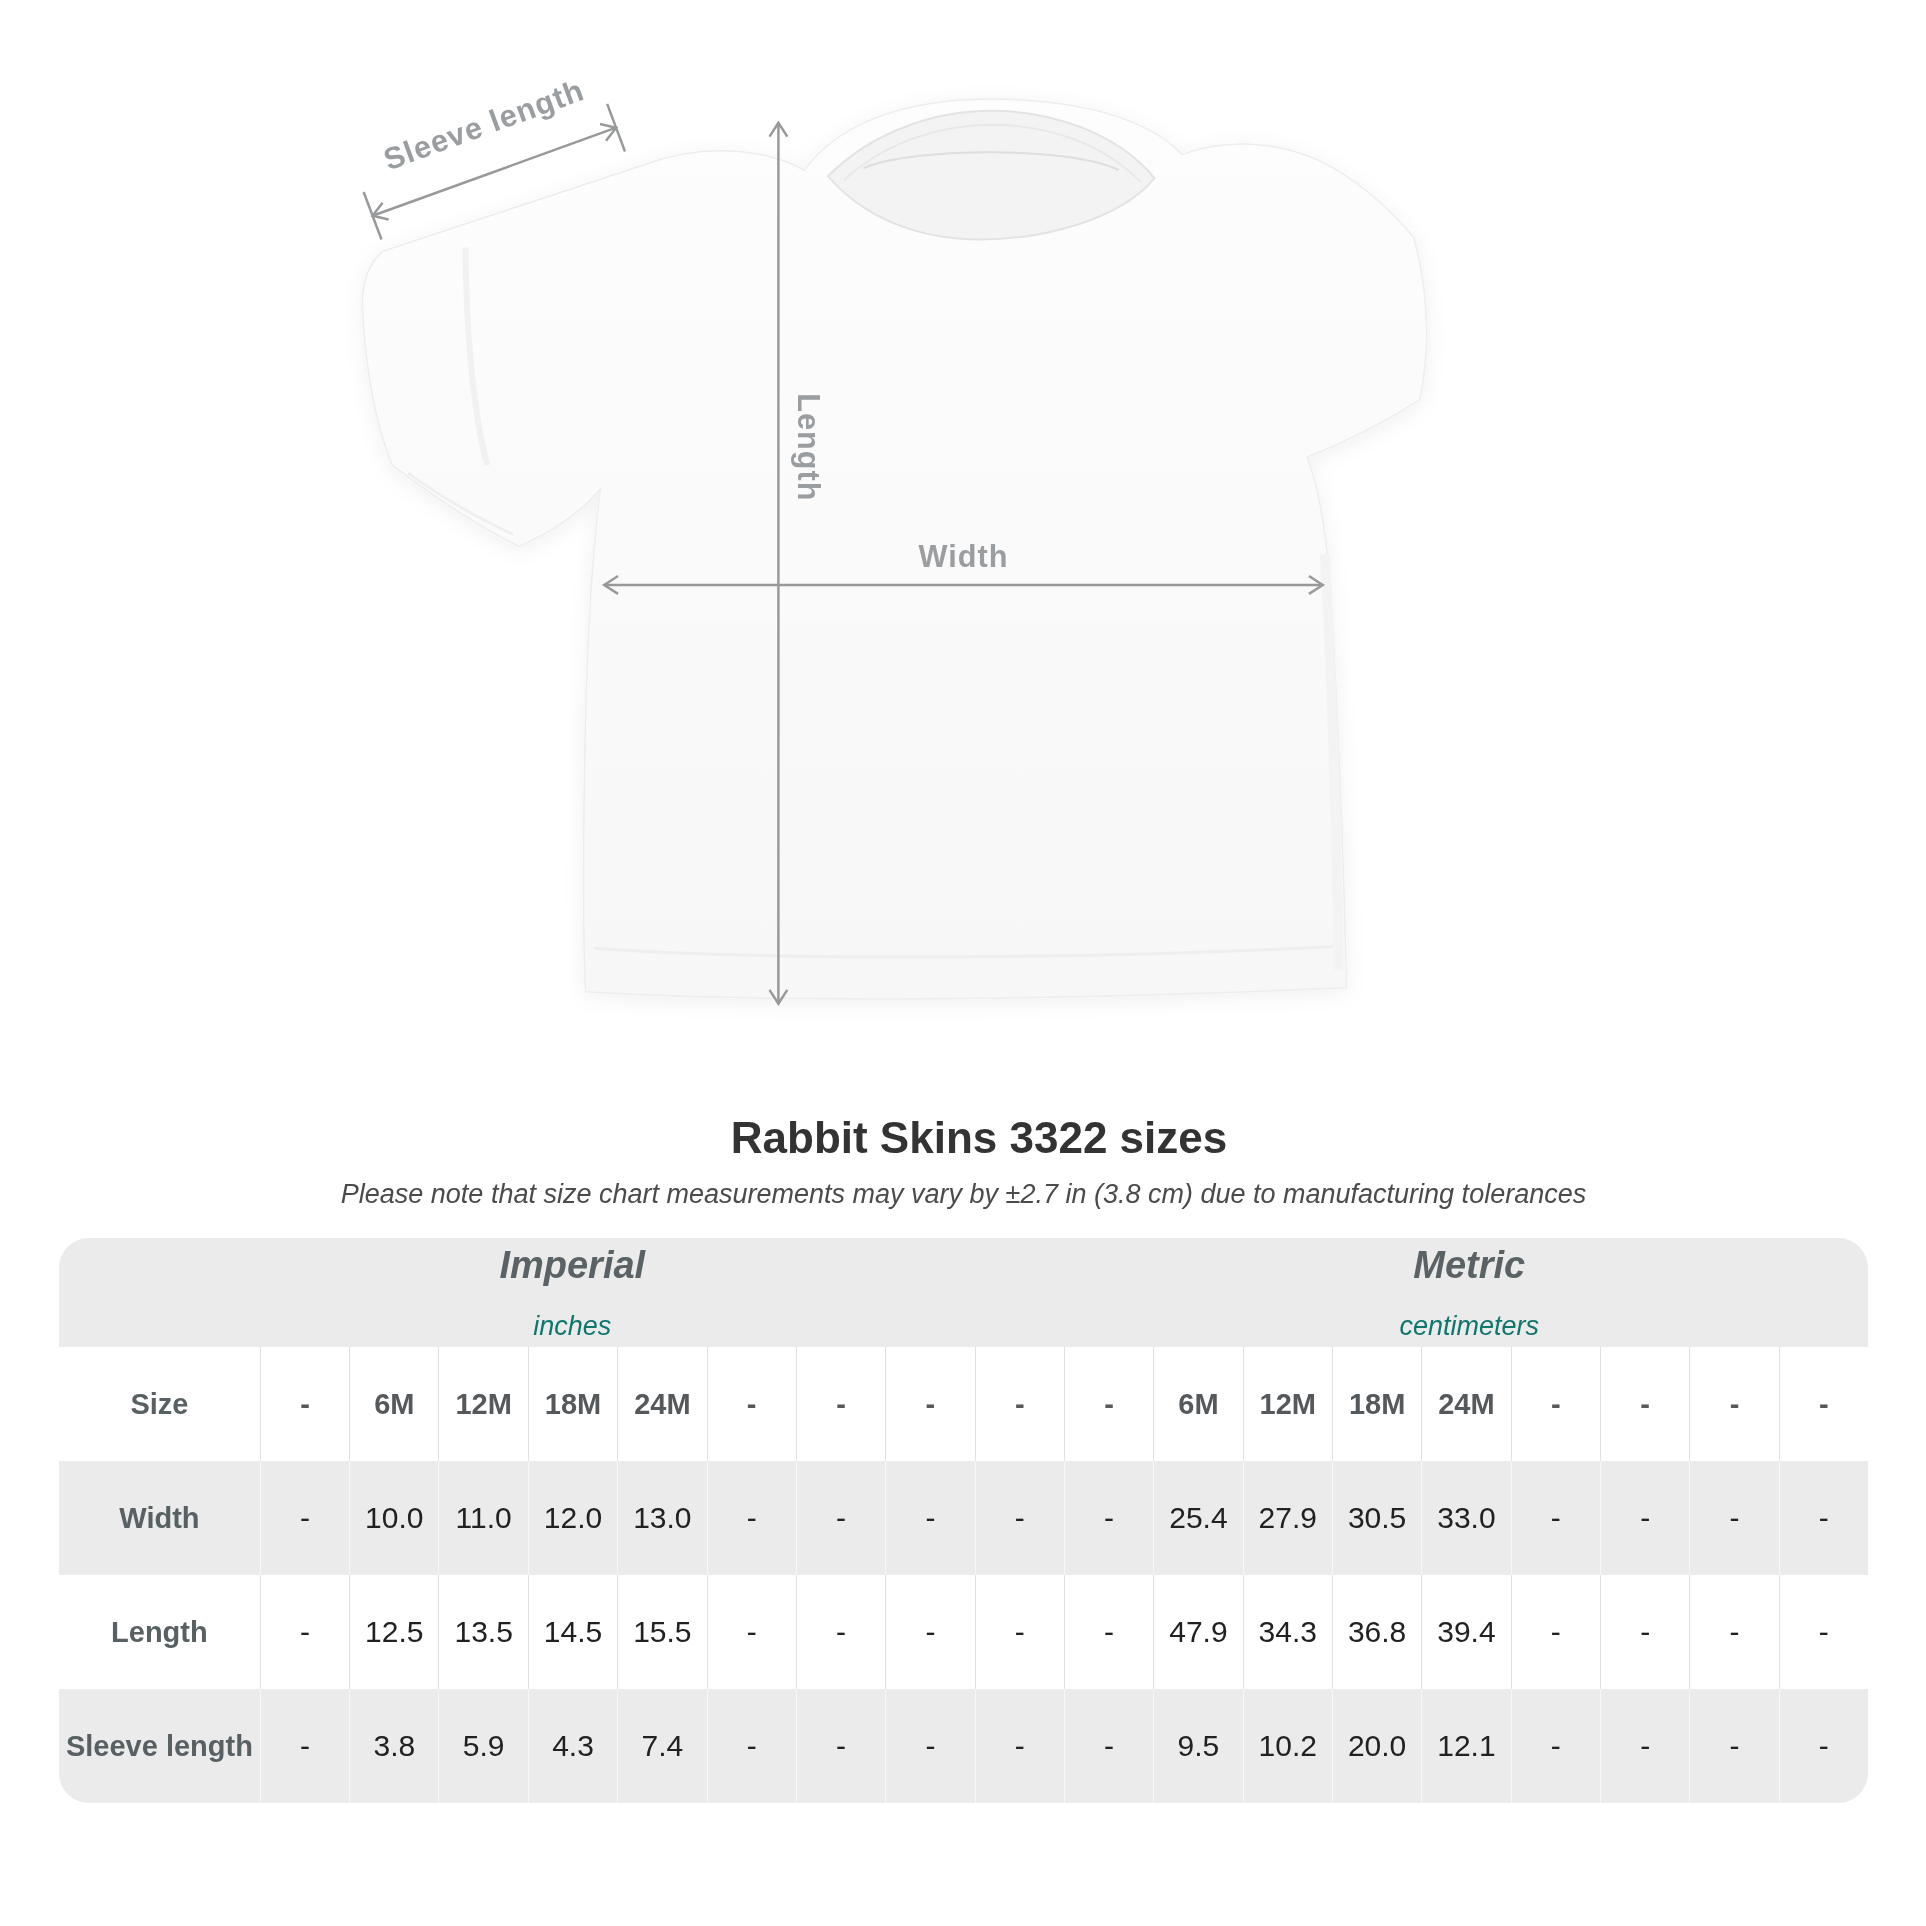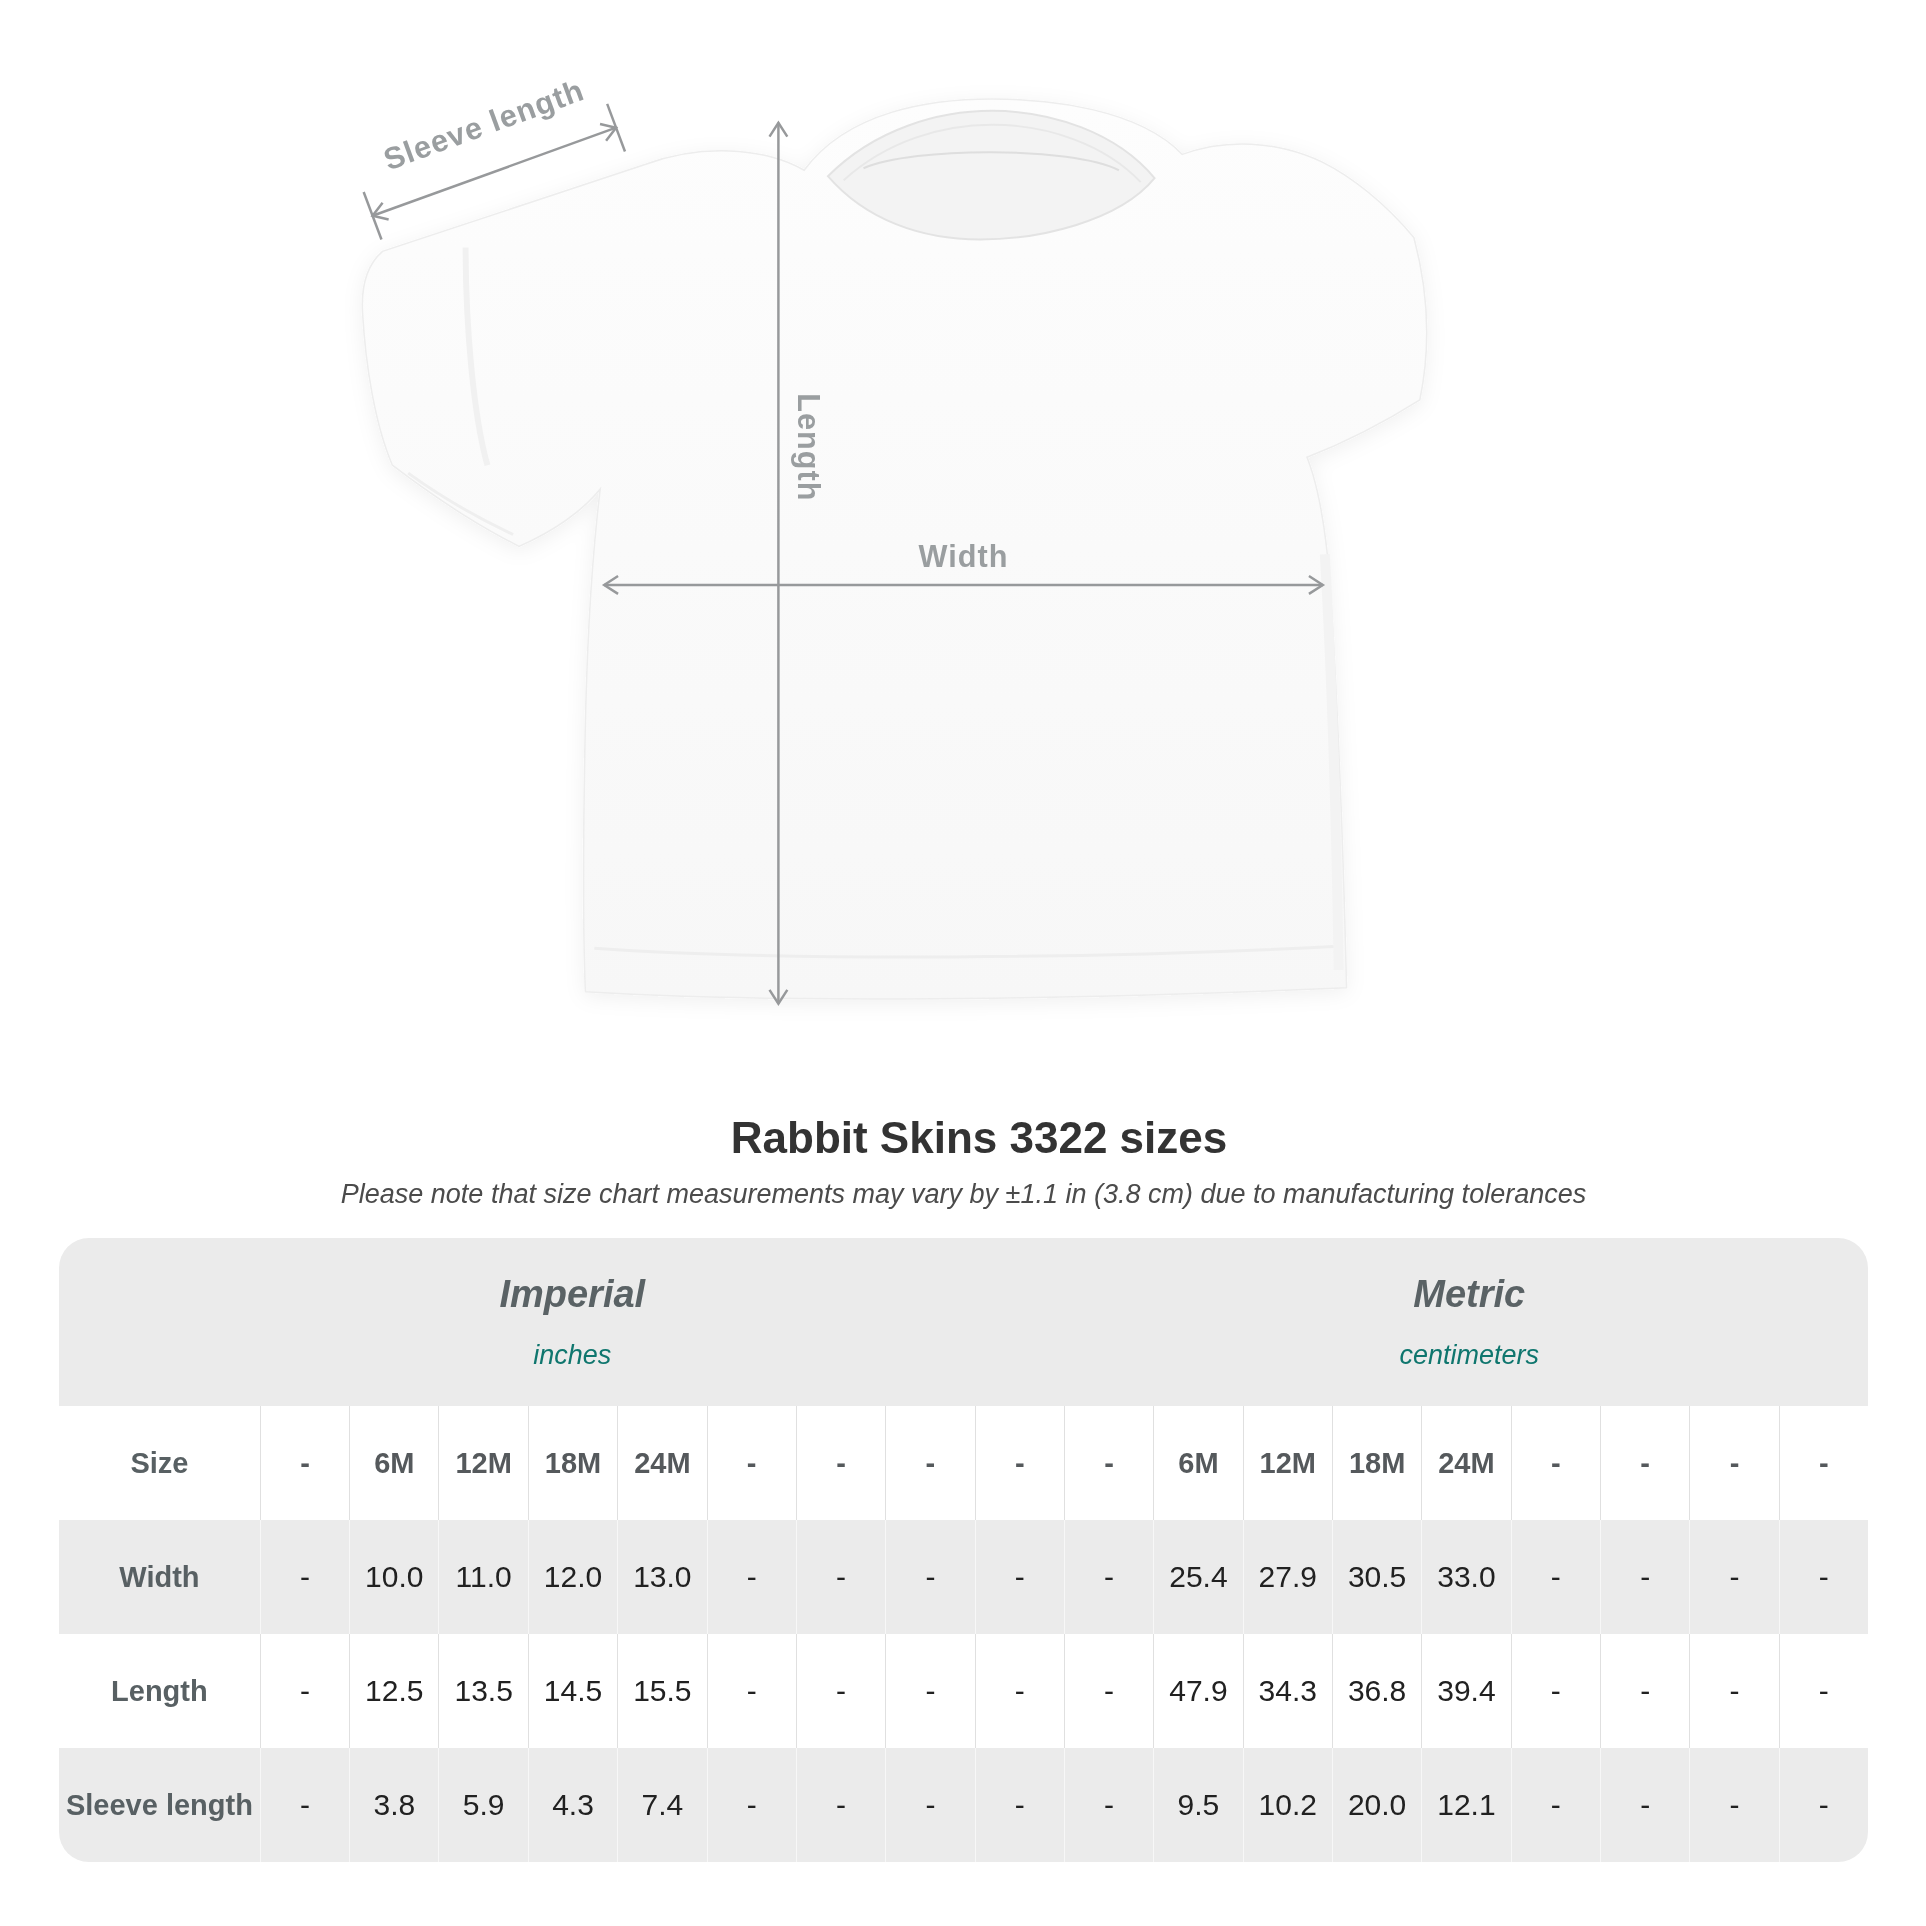--- a/index.html
+++ b/index.html
@@ -14,21 +14,21 @@
   .dim-line{stroke:#97999b;stroke-width:2.5;fill:none;}
   .dim-label{font-family:"Liberation Sans", sans-serif;font-weight:bold;
              font-size:31px;fill:#9a9ea0;letter-spacing:1px;}
   
   .title{margin:44px 0 0 0;text-align:center;font-size:44px;font-weight:bold;color:#333333;padding-left:31px;}
   .subtitle{margin:16px 0 0 0;text-align:center;font-size:27px;font-style:italic;color:#4b4b4b;}
   
   .size-table{
     margin:28px 59px 0 59px;border-radius:30px;overflow:hidden;background:#ffffff;
   }
-  .thead{display:flex;background:#ebebeb;height:168px;padding-left:15px;}
+  .thead{display:flex;background:#ebebeb;height:109px;padding-left:15px;}
   .thead-cell{display:flex;flex-direction:column;align-items:center;justify-content:center;}
   .thead-cell.imperial{flex:0 0 55.55%;}
   .thead-cell.metric{flex:1;}
   .unit-name{font-size:38px;font-weight:bold;font-style:italic;color:#5a6265;}
   .unit-sub{font-size:27px;font-style:italic;color:#0f766e;margin-top:24px;}
   .trow{display:flex;height:114px;align-items:center;}
   .trow.white{background:#ffffff;--sep:#e0e0e0;}
   .trow.gray{background:#ebebeb;--sep:rgba(255,255,255,0.6);}
   .cell{display:flex;align-items:center;justify-content:center;height:100%;}
   .cell.label{flex:0 0 11.1%;font-weight:bold;font-size:29px;color:#586063;border:none;}
@@ -100,21 +100,21 @@
     </g>
 
     <g>
       <path class="dim-line" d="M 610 591 L 1336 591" marker-start="url(#arrowHead)" marker-end="url(#arrowHead)"></path>
       <text class="dim-label" x="973" y="573" text-anchor="middle">Width</text>
     </g>
   </svg>
 </div>
 
 <h1 class="title">Rabbit Skins 3322 sizes</h1>
-<p class="subtitle">Please note that size chart measurements may vary by ±1.1 in (3.8 cm) due to manufacturing tolerances</p>
+<p class="subtitle">Please note that size chart measurements may vary by ±2.7 in (3.8 cm) due to manufacturing tolerances</p>
 
 <div class="size-table">
   <div class="thead">
     <div class="thead-cell imperial">
       <div class="unit-name">Imperial</div>
       <div class="unit-sub">inches</div>
     </div>
     <div class="thead-cell metric">
       <div class="unit-name">Metric</div>
       <div class="unit-sub">centimeters</div>

